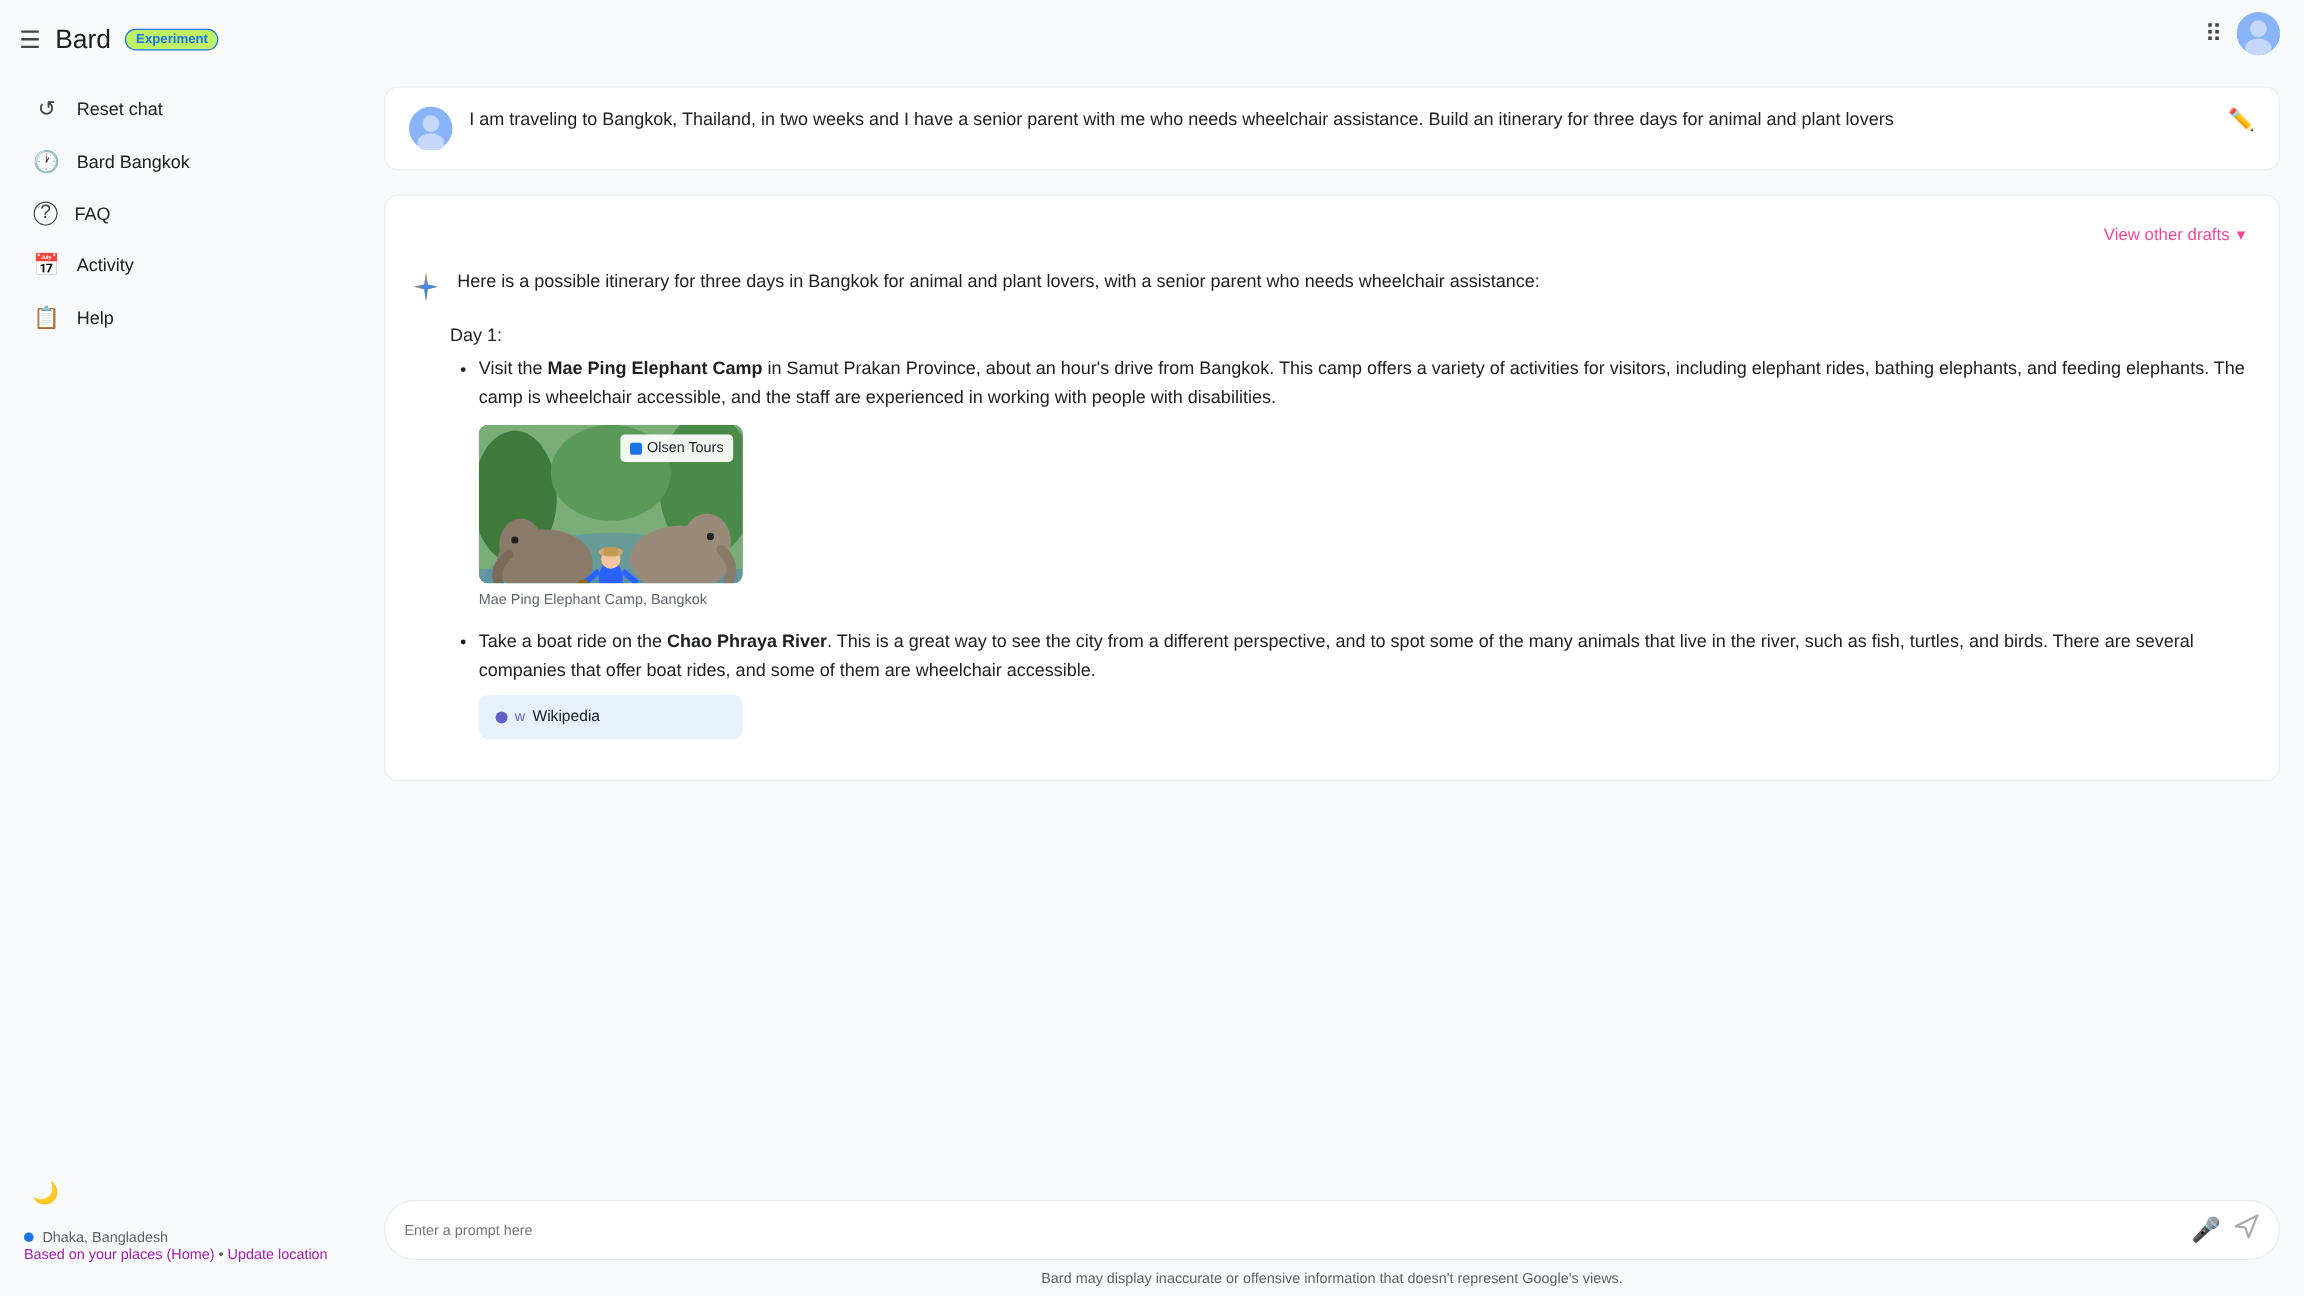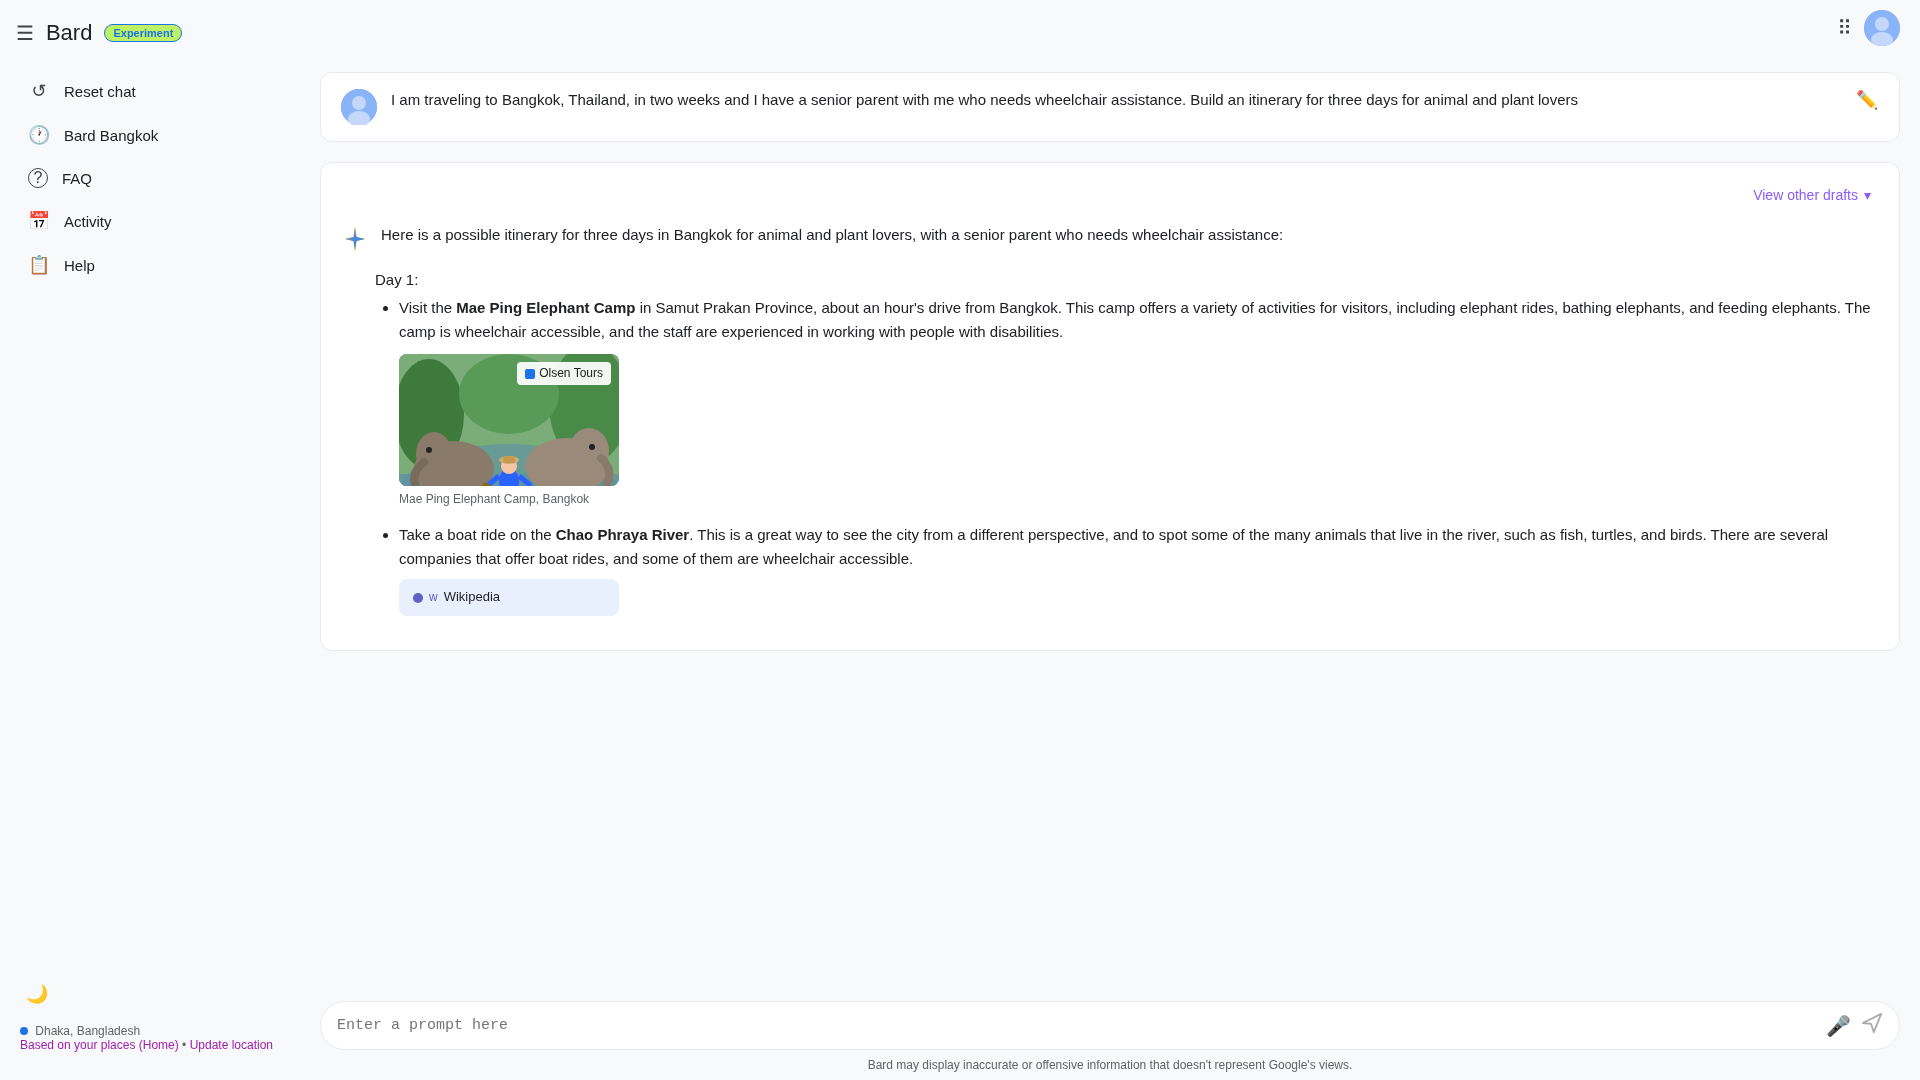--- a/index.html
+++ b/index.html
@@ -174,21 +174,21 @@
     .drafts-bar {
       display: flex;
       justify-content: flex-end;
       align-items: center;
       margin-bottom: 16px;
     }
     .view-drafts-btn {
       display: flex;
       align-items: center;
       gap: 6px;
-      color: #8b5cf6;
+      color: #ec4899;
       font-size: 14px;
       cursor: pointer;
       background: none;
       border: none;
       padding: 4px 8px;
       border-radius: 4px;
     }
 
     .bard-header {
       display: flex;
@@ -296,24 +296,23 @@
       border-radius: 28px;
       display: flex;
       align-items: center;
       padding: 10px 16px;
       gap: 10px;
     }
     .prompt-input {
       flex: 1;
       border: none;
       outline: none;
-      font-size: 15px;
+      font-size: 12px;
       color: #15803d;
       background: transparent;
-      font-family: Liberation Mono, monospace;
     }
     .mic-icon { font-size: 20px; color: #444; cursor: pointer; }
     .send-icon { font-size: 20px; color: #aaa; cursor: pointer; }
     .disclaimer {
       text-align: center;
       font-size: 12px;
       color: #5f6368;
       margin-top: 8px;
     }
   </style>

